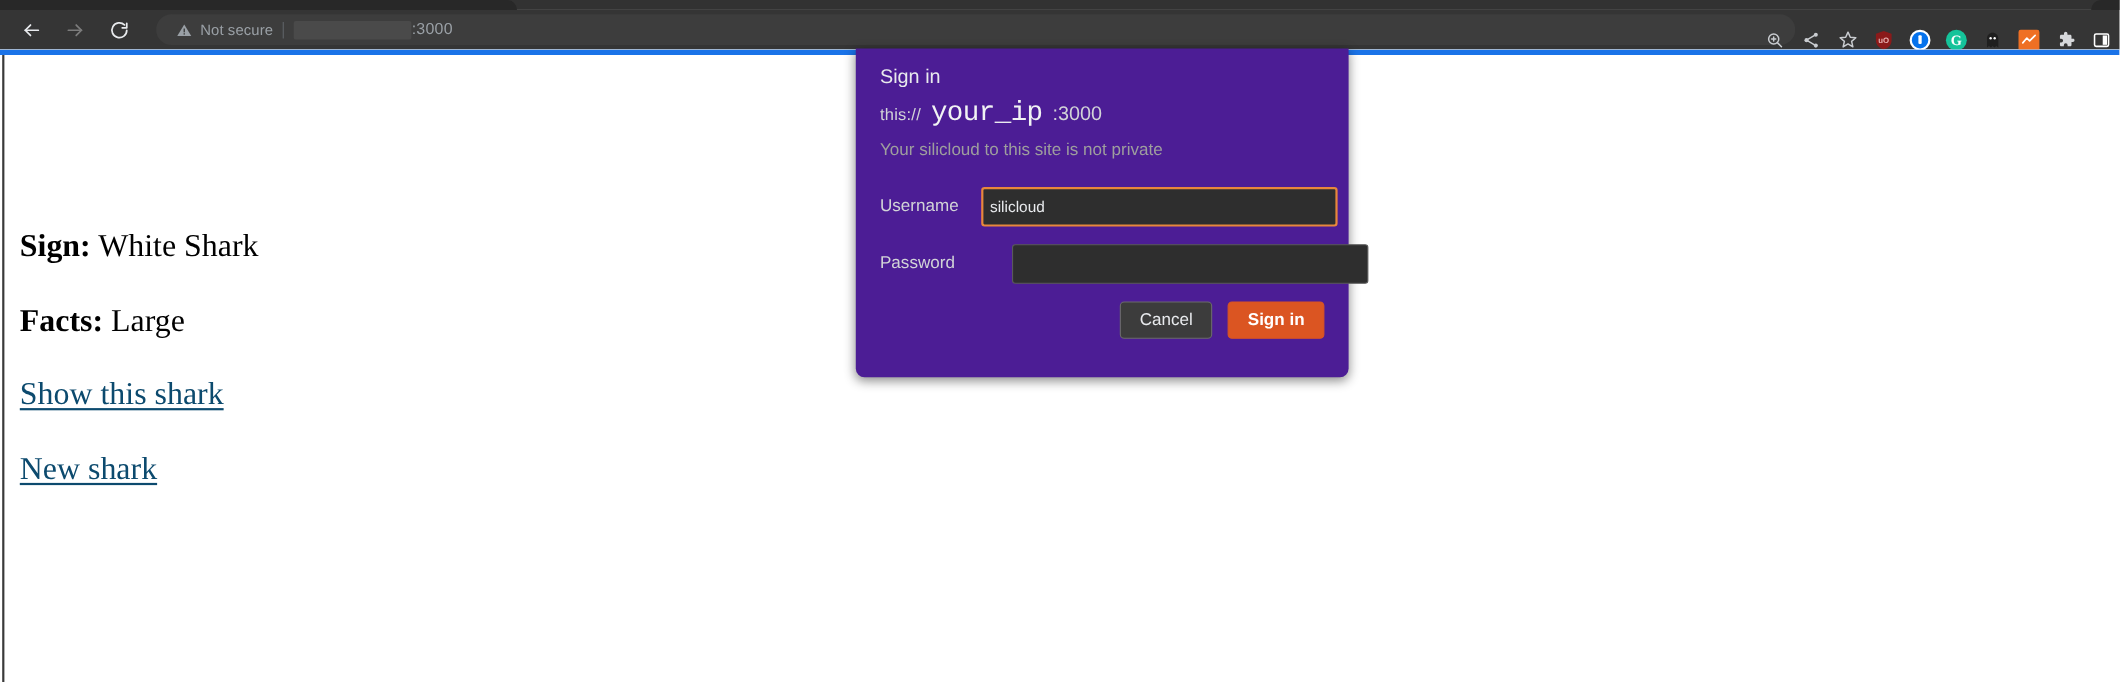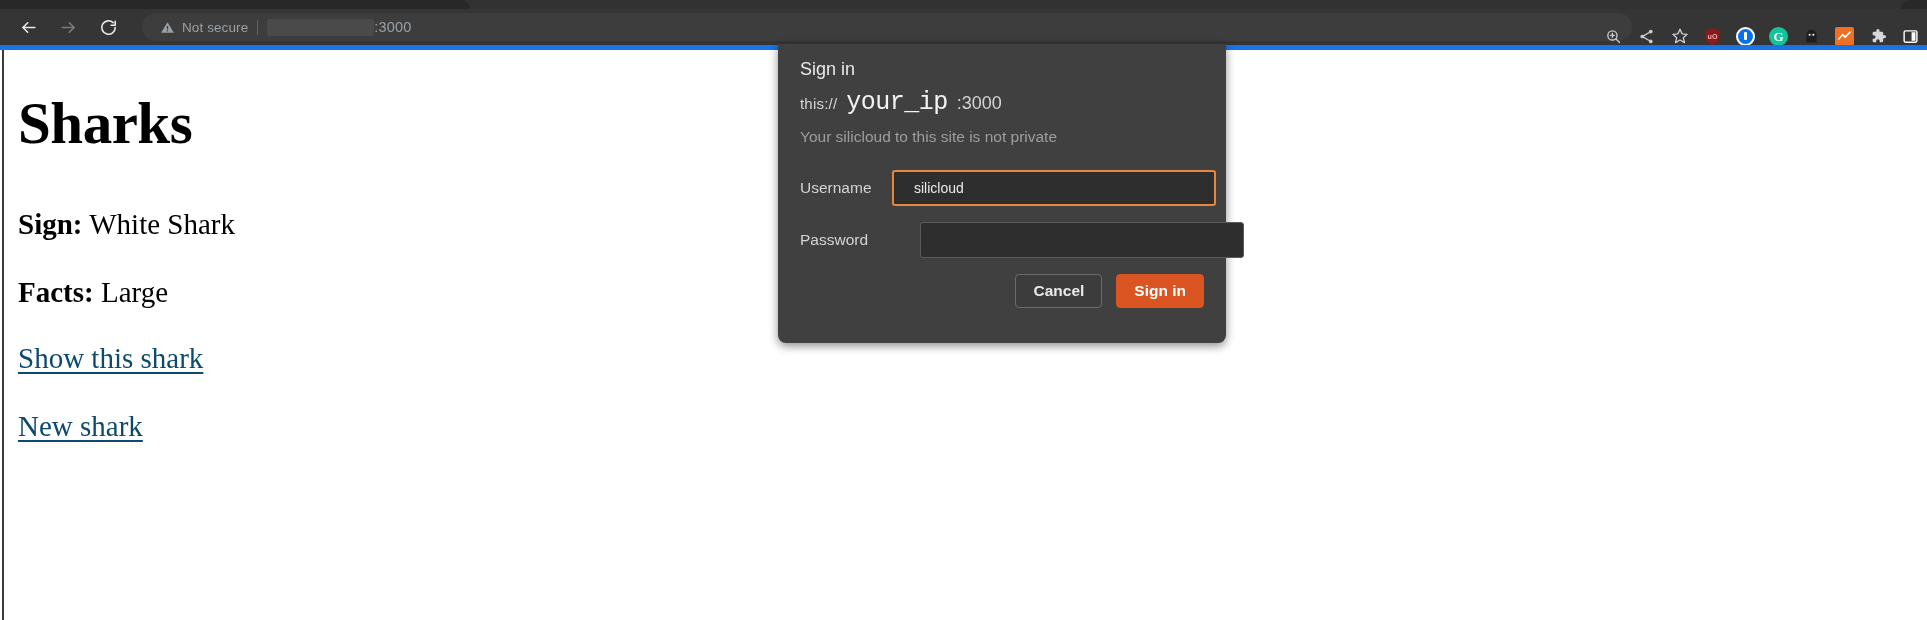--- a/index.html
+++ b/index.html
@@ -117,21 +117,21 @@
     position:absolute;left:18px;font-size:29px;line-height:1;
     color:#0c4a6e;text-decoration:underline;text-underline-offset:4px;
     cursor:pointer;white-space:nowrap;
   }
   .l-show{top:294px;}
   .l-new{top:362px;}
 
   
   .dialog{
     position:absolute;left:778px;top:44px;width:448px;height:299px;
-    background:#404040;
+    background:#4c1d95;
     border-bottom-left-radius:8px;border-bottom-right-radius:8px;
     box-shadow:0 3px 10px rgba(0,0,0,0.45);
     font-family:"Liberation Sans", sans-serif;
     color:#e8eaed;
     box-sizing:border-box;
   }
   .dlg-title{
     position:absolute;left:22px;top:15px;font-size:18px;color:#e8eaed;
   }
   .dlg-url{
@@ -149,33 +149,32 @@
   .field{
     position:absolute;left:22px;display:flex;align-items:center;
   }
   .f-user{top:126px;}
   .f-pass{top:178px;gap:28px;}
   .f-label{width:92px;font-size:15.5px;color:#d2d4d7;}
   .f-input{
     width:324px;height:36px;box-sizing:border-box;
     background:#2e2e2e;border:1px solid #5a5a5a;border-radius:3px;
     color:#e8eaed;font-size:14px;font-family:"Liberation Sans",sans-serif;
-    padding:0 20px;outline:none;
+    padding:0 6px;outline:none;
   }
   .f-input.focused{
     border:2px solid #e8873c;background:#2e2e2e;
   }
   .dlg-actions{
     position:absolute;right:22px;top:230px;display:flex;align-items:center;gap:14px;
   }
   .btn{
     height:34px;border-radius:4px;font-size:15.5px;cursor:pointer;
     font-family:"Liberation Sans",sans-serif;display:flex;align-items:center;justify-content:center;
     box-sizing:border-box;
-    font-weight:bold;
   }
   .btn-cancel{
     padding:0 17px;background:#3c3c3c;border:1px solid #6b6b6b;color:#e8eaed;
   }
   .btn-signin{
     padding:0 17px;background:#db5522;border:1px solid #db5522;color:#ffffff;font-weight:bold;
   }
 </style>
 </head>
 <body>
@@ -310,21 +309,20 @@
       </div>
 
     </div>
   </div>
 
   <div class="viewport">
     <div class="loadbar"></div>
     <div class="page-edge"></div>
 
     <div class="page">
-      <h1 class="title">Sharks</h1>
 
       <div class="row r-name">
         <b>Sign:</b>
         <span>White Shark</span>
       </div>
 
       <div class="row r-facts">
         <b>Facts:</b>
         <span>Large</span>
       </div>

